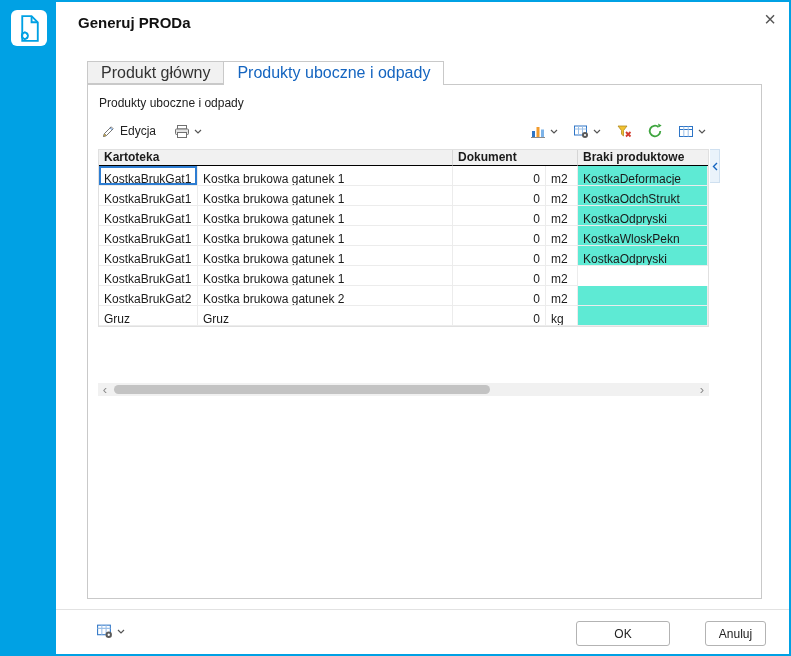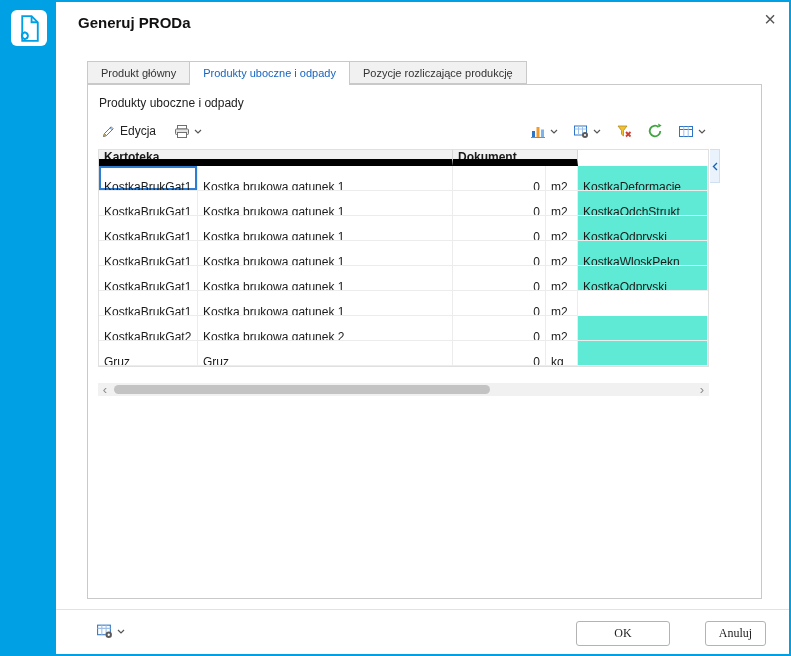--- a/index.html
+++ b/index.html
@@ -5,52 +5,52 @@
   *{box-sizing:border-box;margin:0;padding:0}
   html,body{background:#9a9a9a}
   body{font-family:"Liberation Sans",sans-serif;color:#1a1a1a}
   .window{position:relative;width:791px;height:656px;background:#fff;border:2px solid #00a1e4;overflow:hidden}
   .sidebar{position:absolute;left:0;top:0;width:54px;height:100%;background:#00a1e4}
   .app-icon{position:absolute;left:9px;top:8px;width:36px;height:36px;background:#fff;border-radius:6px;display:flex;align-items:center;justify-content:center}
   .titlebar{position:absolute;left:54px;top:0;right:0;height:44px}
   .title{position:absolute;left:22px;top:12px;font-size:15px;font-weight:bold;color:#111}
   .close{position:absolute;right:13px;top:6px;font-size:20px;line-height:22px;color:#555;cursor:pointer}
   .tabs{position:absolute;left:85px;top:59px;display:flex;z-index:2}
-  .tab{height:23px;line-height:22px;padding:0 13px;font-size:11px;color:#333;background:#f1f1f1;border:1px solid #c9c9c9;cursor:pointer}
+  .tab{height:23px;line-height:22px;padding:0 13px;font-size:16px;color:#333;background:#f1f1f1;border:1px solid #c9c9c9;cursor:pointer}
   .tab + .tab{margin-left:-1px}
   .tab.active{background:#fff;color:#1565c0;height:24px;border-bottom:none;position:relative;z-index:3}
   .panel{position:absolute;left:85px;top:82px;width:675px;height:515px;border:1px solid #c9c9c9;background:#fff}
   .section-title{position:absolute;left:11px;top:11px;font-size:12px;color:#222}
   .toolbar{position:absolute;left:10px;top:33px;width:611px;height:26px;display:flex;justify-content:space-between;align-items:center}
   .tb-left,.tb-right{display:flex;align-items:center}
   .tb-left{gap:12px}
   .tb-right{gap:9px}
   .tb-btn{display:flex;align-items:center;gap:4px;padding:2px 3px;border-radius:3px;cursor:pointer}
   .tb-btn .lbl{font-size:12px;color:#222}
   .grid{position:absolute;left:10px;top:64px;width:611px;font-size:12px;border:1px solid #e0e0e0;background:#fff}
   .grow{display:flex}
-  .gcell,.hcell{background:#f1f1f1;font-weight:bold;padding:0 5px;border-right:1px solid #d6d6d6;border-bottom:7px solid #000000;white-space:nowrap;overflow:hidden}
+  .gcell,.hcell{background:#f1f1f1;font-weight:bold;padding:0 5px;border-right:1px solid #d6d6d6;border-bottom:1px solid #000000;white-space:nowrap;overflow:hidden}
   .gcell{height:16px;line-height:15px}
   .hcell{height:17px;line-height:16px}
   .g1{width:354px}.g2{width:125px}.g3{width:130px;border-right:none}
   .c-symbol{width:99px}.c-opis{width:255px}.c-ilosc{width:93px}.c-jm{width:32px}.c-prz{width:130px;border-right:none}
   .hcell.c-symbol{color:#1565c0}
   .brow{display:flex}
-  .brow .cell{height:20px;line-height:19px;padding:12px 5px;border-right:1px solid #ececec;border-bottom:1px solid #ececec;white-space:nowrap;overflow:hidden;background:#fff}
+  .brow .cell{height:20px;line-height:19px;padding:4px 5px;border-right:1px solid #ececec;border-bottom:1px solid #ececec;white-space:nowrap;overflow:hidden;background:#fff}
   .brow .cell.c-ilosc{text-align:right}
   .brow .cell.c-prz{background:#5eead4}
   .brow.selected .cell.c-symbol{box-shadow:inset 0 0 0 2px #2d7dd2}
   .collapse{position:absolute;left:622px;top:64px;width:10px;height:34px;background:#eaf3fb;border:1px solid #cfe0f0;border-left:none;display:flex;align-items:center;justify-content:center;cursor:pointer}
   .hscroll{position:absolute;left:10px;top:298px;width:611px;height:13px;background:#f1f1f1;display:flex;align-items:center}
   .sarrow{width:14px;text-align:center;color:#8a8a8a;font-size:13px;line-height:13px;cursor:pointer;user-select:none}
   .sthumb{margin-left:2px;width:376px;height:9px;background:#c3c3c3;border-radius:5px;cursor:pointer}
   .sspacer{flex:1}
   .footer{position:absolute;left:54px;right:0;bottom:0;height:45px;border-top:1px solid #e2e2e2;background:#fff}
   .footer-tool{position:absolute;left:40px;top:13px;display:flex;align-items:center;gap:4px;cursor:pointer}
-  .btn{position:absolute;top:11px;height:25px;background:#fff;border:1px solid #b3b3b3;border-radius:3px;font-size:12px;color:#222;text-align:center;cursor:pointer;font-family:Liberation Serif, serif}
+  .btn{position:absolute;top:11px;height:25px;background:#fff;border:1px solid #b3b3b3;border-radius:3px;font-size:12px;color:#222;text-align:center;cursor:pointer;font-family:Liberation Sans, sans-serif}
   .btn-ok{right:119px;width:94px}
   .btn-cancel{right:23px;width:61px}
 </style>
 </head>
 <body>
 
 <div class="window">
 
   <div class="sidebar">
     <div class="app-icon">
@@ -66,21 +66,20 @@
   </div>
 
   <div class="titlebar">
     <div class="title">Generuj PRODa</div>
     <div class="close">×</div>
   </div>
 
   <div class="tabs">
     <div class="tab">Produkt główny</div>
     <div class="tab active">Produkty uboczne i odpady</div>
-    <div class="tab">Pozycje rozliczające produkcję</div>
   </div>
 
   <div class="panel">
     <div class="section-title">Produkty uboczne i odpady</div>
 
     <div class="toolbar">
       <div class="tb-left">
         <div class="tb-btn">
           <svg width="15" height="15" viewBox="0 0 15 15">
             <path d="M2.5 12.5 L3.5 9.5 L10.2 2.8 L12.2 4.8 L5.5 11.5 Z" fill="#fff" stroke="#777" stroke-width="1"></path>
@@ -145,20 +144,21 @@
               <path d="M1 1 L4 4 L7 1" fill="none" stroke="#555" stroke-width="1.2"></path>
             </svg>
         </div>
       </div>
     </div>
 
     <div class="grid">
       <div class="grow">
         <div class="gcell g1">Kartoteka</div>
         <div class="gcell g2">Dokument</div>
+        <div class="gcell g3">Braki produktowe</div>
       </div>
       <div id="grid-body">
           <div class="brow selected">
     <div class="cell c-symbol">KostkaBrukGat1</div>
     <div class="cell c-opis">Kostka brukowa gatunek 1</div>
     <div class="cell c-ilosc">0</div>
     <div class="cell c-jm">m2</div>
     <div class="cell c-prz">KostkaDeformacje</div>
   </div>
           <div class="brow">

